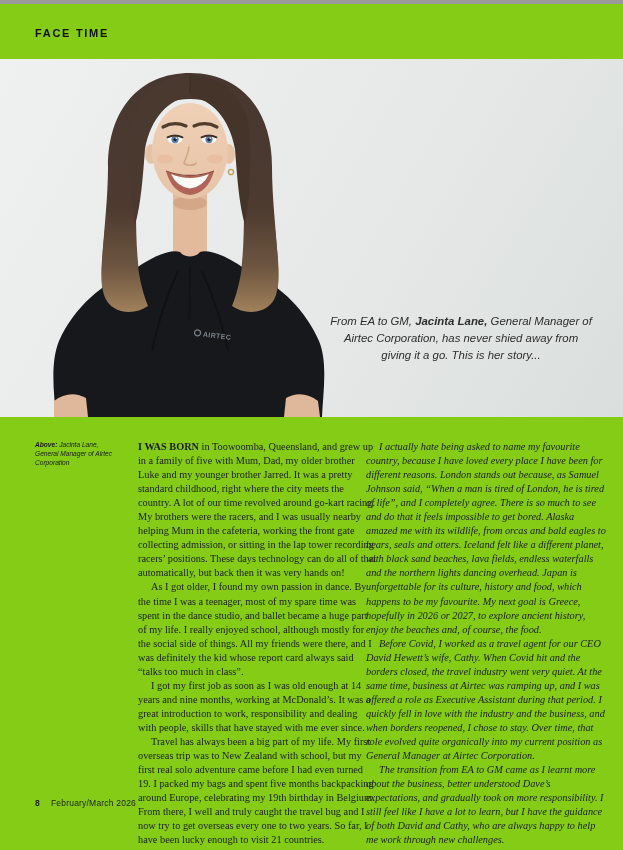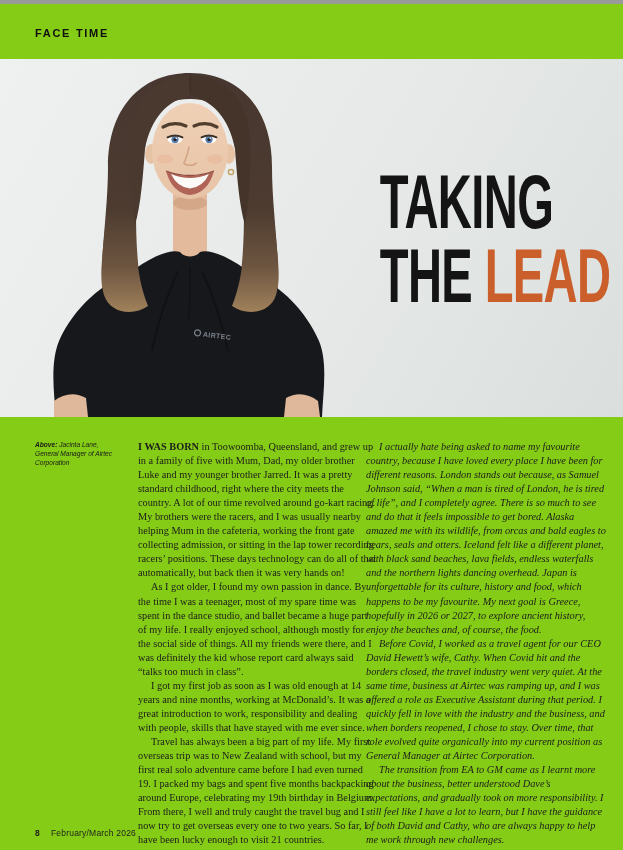--- a/index.html
+++ b/index.html
@@ -42,21 +42,21 @@
     position:absolute; top:436px; width:240px; height:414px; overflow:hidden;
     font-family:"Liberation Serif", serif; font-size:10.3px;
     line-height:14.05px; color:#1c1c1c;
   }
   .col-left { left:138px; }
   .col-right { left:366px;font-style:italic; }
   .col p { margin:0; }
   .col p.ind { text-indent:13px; }
   .lead-in { font-weight:bold; }
   .footer {
-    position:absolute; left:35px; top:824px; font-size:8.5px; color:#1f1f1f;
+    position:absolute; left:35px; top:794px; font-size:8.5px; color:#1f1f1f;
     letter-spacing:0.2px;
   }
   .page-num { font-weight:bold; margin-right:11px; }
 </style>
 </head>
 <body>
 
 <div class="page">
 
   <div class="kicker">FACE TIME</div>
@@ -130,25 +130,24 @@
 
       <path d="M76,140 C72,185 66,216 72,236 C78,255 102,257 116,247 C106,222 104,196 103,166 C94,157 82,147 76,140 Z" fill="url(#hairG)"></path>
       <path d="M240,140 C244,185 250,216 244,236 C238,255 214,257 200,247 C210,222 212,196 213,166 C222,157 234,147 240,140 Z" fill="url(#hairG)"></path>
 
       <g transform="translate(163,270) rotate(7)">
         <circle cx="3" cy="3.5" r="3" fill="none" stroke="#7d848d" stroke-width="1.2"></circle>
         <text x="8.5" y="6.5" font-size="7" font-weight="bold" letter-spacing="0.4" fill="#7d848d" font-family="Liberation Sans, sans-serif">AIRTEC</text>
       </g>
     </svg>
 
-    <div class="title-block">
-      <span class="title-line"><span>TAKING</span></span>
-      <span class="title-line"><span>THE </span><span class="accent">LEAD</span></span>
+
+    <div class="intro">
+      <span>From EA to GM, </span><span class="intro-name">Jacinta Lane,</span><span> General Manager of Airtec Corporation, has never shied away from giving it a go. This is her story...</span>
     </div>
-
   </div>
 
   <div class="caption">
     <span class="cap-label">Above:</span><span> Jacinta Lane, General Manager of Airtec Corporation</span>
   </div>
 
   <div class="col col-left">
     <p><span class="lead-in">I WAS BORN</span><span> in Toowoomba, Queensland, and grew up in a family of five with Mum, Dad, my older brother Luke and my younger brother Jarred. It was a pretty standard childhood, right where the city meets the country. A lot of our time revolved around go-kart racing. My brothers were the racers, and I was usually nearby helping Mum in the cafeteria, working the front gate collecting admission, or sitting in the lap tower recording racers’ positions. These days technology can do all of that automatically, but back then it was very hands on!</span></p>
     <p class="ind">As I got older, I found my own passion in dance. By the time I was a teenager, most of my spare time was spent in the dance studio, and ballet became a huge part of my life. I really enjoyed school, although mostly for the social side of things. All my friends were there, and I was definitely the kid whose report card always said “talks too much in class”.</p>
     <p class="ind">I got my first job as soon as I was old enough at 14 years and nine months, working at McDonald’s. It was a great introduction to work, responsibility and dealing with people, skills that have stayed with me ever since.</p>

